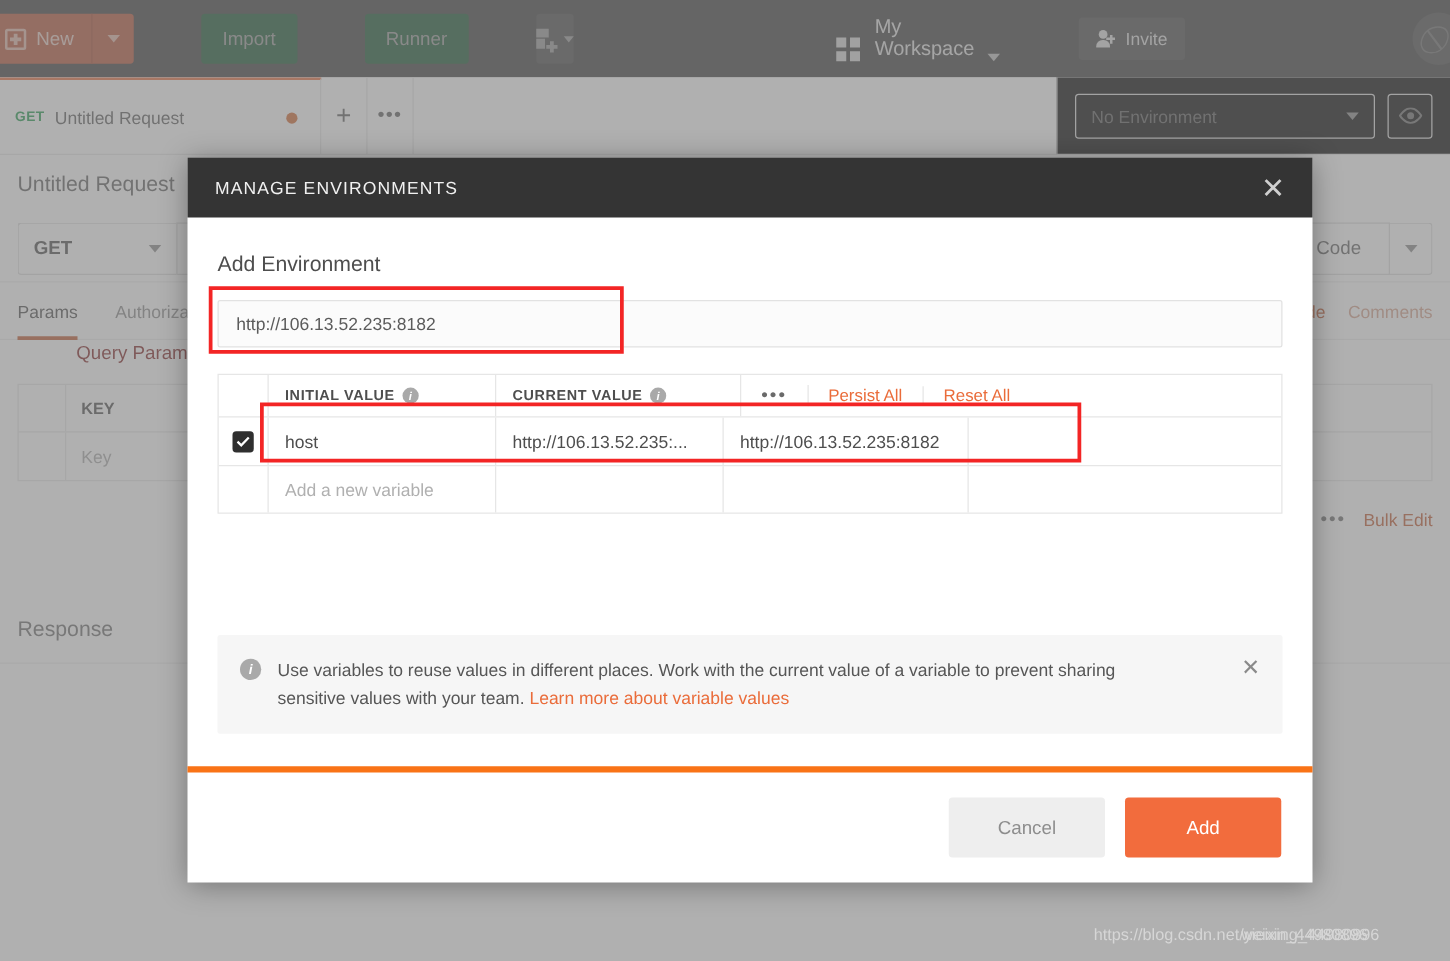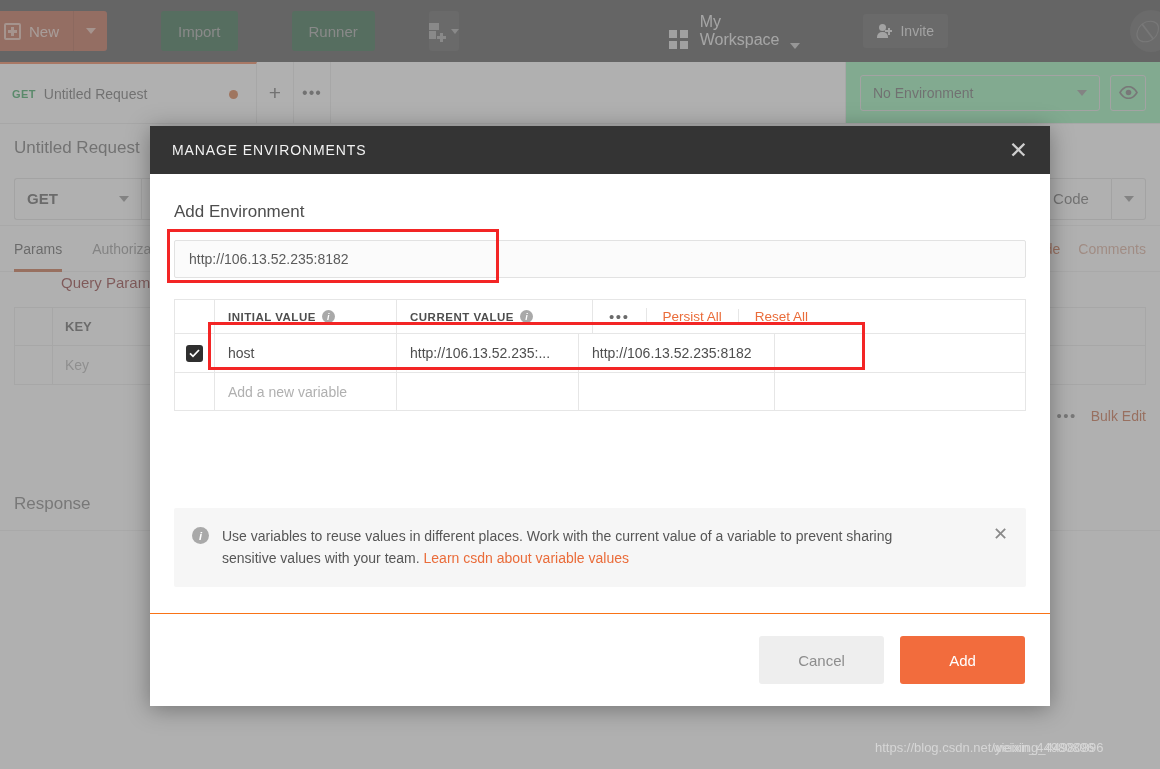--- a/index.html
+++ b/index.html
@@ -105,21 +105,21 @@
   .tab-dot { position: absolute; right: 18px; width: 9px; height: 9px; border-radius: 50%; background: #d3662e; }
   .tab-plus, .tab-dots {
     width: 37px; height: 62px; display: flex; align-items: center;
     justify-content: center; border-right: 1px solid #e6e6e6; color: #5e5e5e;
     font-size: 21px;
   }
   .tab-dots { font-size: 16px; letter-spacing: 1px; }
 
   .envbar {
     position: absolute; left: 845px; top: 0; width: 315px; height: 62px;
-    background: #86efac; border-left: 1px solid #e6e6e6;
+    background: #000000; border-left: 1px solid #e6e6e6;
     border-bottom: 1px solid #e6e6e6; display: flex; align-items: center;
     padding: 0 14px; gap: 10px;
   }
   .env-select {
     flex: 1; height: 36px; border: 1px solid #dcdcdc; border-radius: 3px;
     display: flex; align-items: center; justify-content: space-between;
     padding: 0 12px; color: #5b5b5b; font-size: 14px;
   }
   .eye-btn { width: 36px; height: 36px; border: 1px solid #dcdcdc; border-radius: 3px;
     display: flex; align-items: center; justify-content: center; }
@@ -231,21 +231,21 @@
     width: 17px; height: 17px; border-radius: 50%; background: #a9a9a9; color: #fff;
     font-size: 11px; font-weight: bold; display: flex; align-items: center;
     justify-content: center; flex: none; margin-top: 2px; font-style: italic;
   }
   .note-txt { font-size: 14px; line-height: 1.6; color: #565656; max-width: 705px; }
   .note-link { color: #ea6c3a; }
   .note-x { margin-left: auto; color: #8a8a8a; font-size: 18px; line-height: 1; }
 
   .modal-foot {
     position: absolute; left: 0; bottom: 0; width: 900px; height: 93px;
-    border-top: 1px solid #f97316; display: flex; align-items: center;
+    border-top: 5px solid #f97316; display: flex; align-items: center;
     justify-content: flex-end; gap: 16px; padding-right: 25px;
   }
   .btn-cancel {
     width: 125px; height: 48px; background: #eeeeee; color: #8d8d8d;
     border-radius: 3px; display: flex; align-items: center; justify-content: center;
     font-size: 15px;
   }
   .btn-add {
     width: 125px; height: 48px; background: #f26c3d; color: #fff;
     border-radius: 3px; display: flex; align-items: center; justify-content: center;
@@ -461,21 +461,21 @@
           <div class="vck"></div>
           <div class="vcell c1 ph">Add a new variable</div>
           <div class="vcell c2"></div>
           <div class="vcell c3"></div>
           <div class="vcell rest"></div>
         </div>
       </div>
 
       <div class="note">
         <span class="note-i">i</span>
-        <span class="note-txt"><span>Use variables to reuse values in different places. Work with the current value of a variable to prevent sharing sensitive values with your team. </span><span class="note-link">Learn csdn about variable values</span></span>
+        <span class="note-txt"><span>Use variables to reuse values in different places. Work with the current value of a variable to prevent sharing sensitive values with your team. </span><span class="note-link">Learn more about variable values</span></span>
         <span class="note-x">✕</span>
       </div>
     </div>
 
     <div class="modal-foot">
       <div class="btn-cancel">Cancel</div>
       <div class="btn-add">Add</div>
     </div>
   </div>
 

